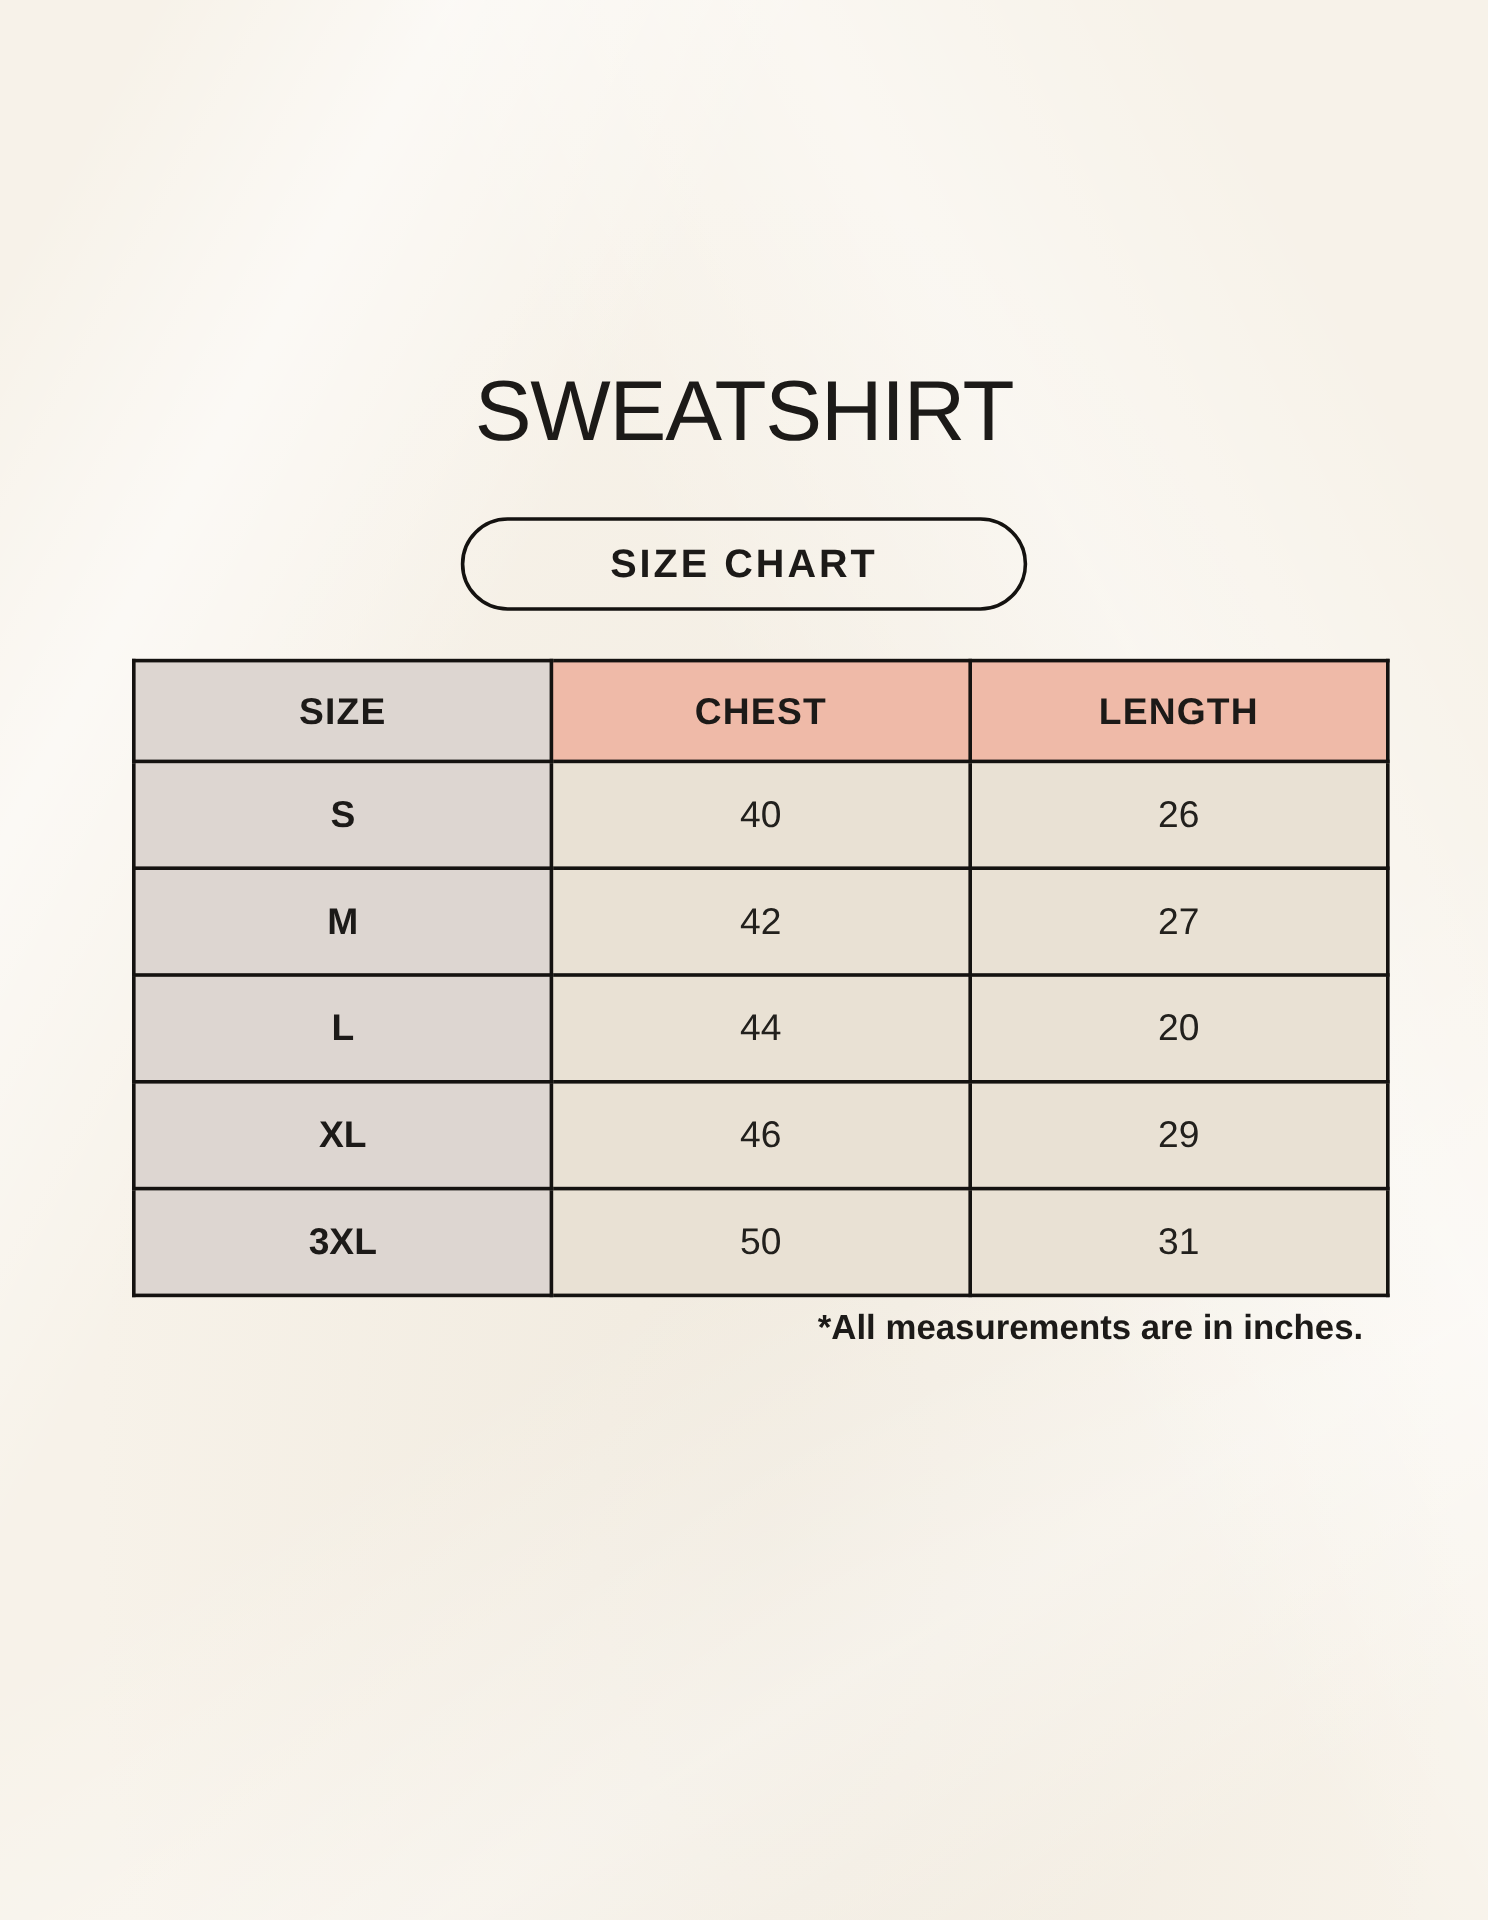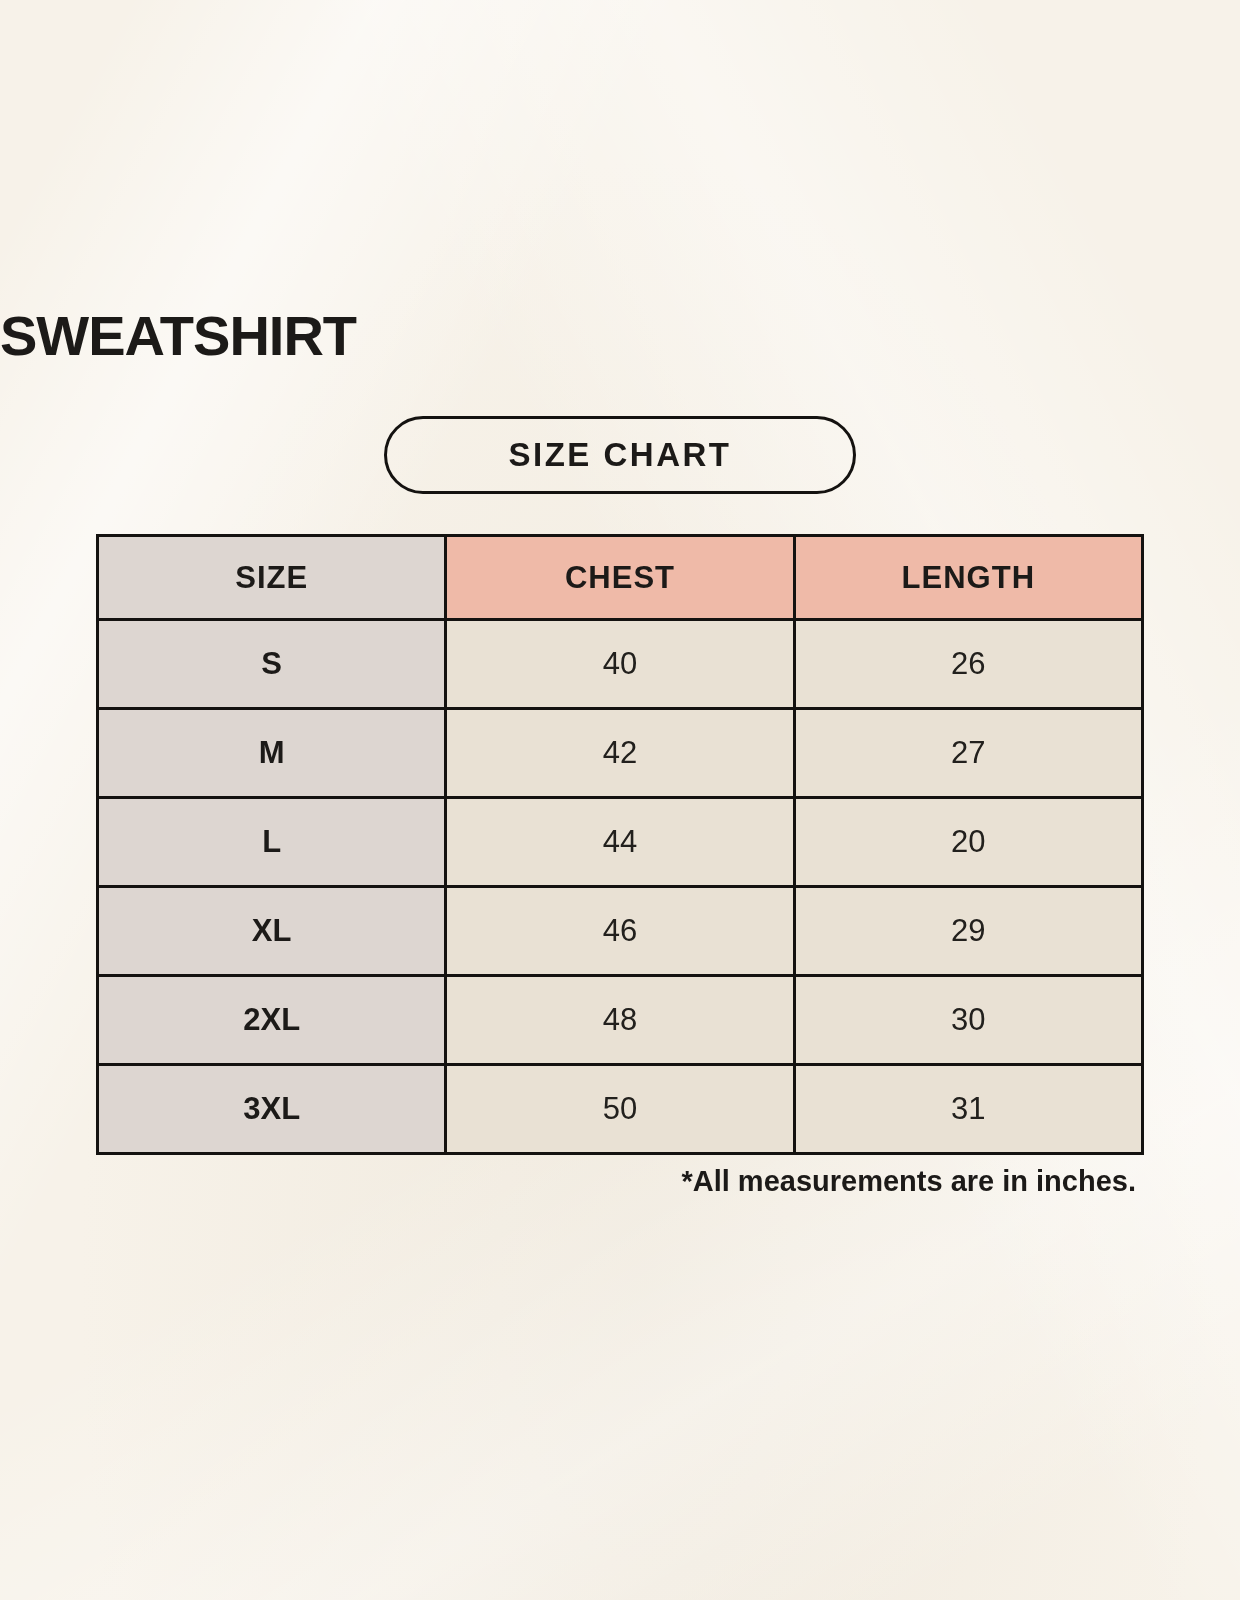--- a/index.html
+++ b/index.html
@@ -20,23 +20,24 @@
     overflow: hidden;
   }
   .canvas {
     box-sizing: border-box;
     width: 1240px;
     height: 1600px;
     padding-top: 308px;
   }
   .page-title {
     margin: 0;
-    font-size: 56px;
+    text-align: center;
+    font-size: 71px;
     line-height: 1;
-    font-weight: bold;
+    font-weight: normal;
     letter-spacing: -1px;
     color: var(--text, #1C1A18);
   }
   .badge-pill {
     box-sizing: border-box;
     width: 472px;
     height: 78px;
     margin: 52px auto 0 auto;
     border: 3px solid var(--border, #141210);
     border-radius: 44px;
@@ -52,20 +53,21 @@
     letter-spacing: 2.5px;
   }
   .table-wrap {
     width: 1048px;
     margin: 40px auto 0 auto;
   }
   table.size-table {
     width: 100%;
     border-collapse: collapse;
     table-layout: fixed;
+    margin-left: 14px;
   }
   .size-table th, .size-table td {
     border: 3px solid var(--border, #141210);
     text-align: center;
     vertical-align: middle;
     font-size: 31px;
     padding: 0;
   }
   .size-table thead th {
     height: 81px;
@@ -135,25 +137,20 @@
             <th>L</th>
             <td>44</td>
             <td>20</td>
           </tr>
           <tr>
             <th>XL</th>
             <td>46</td>
             <td>29</td>
           </tr>
           <tr>
-            <th>2XL</th>
-            <td>48</td>
-            <td>30</td>
-          </tr>
-          <tr>
             <th>3XL</th>
             <td>50</td>
             <td>31</td>
           </tr>
         </tbody>
     </table>
   </div>
 
   <div class="footnote">*All measurements are in inches.</div>
 

